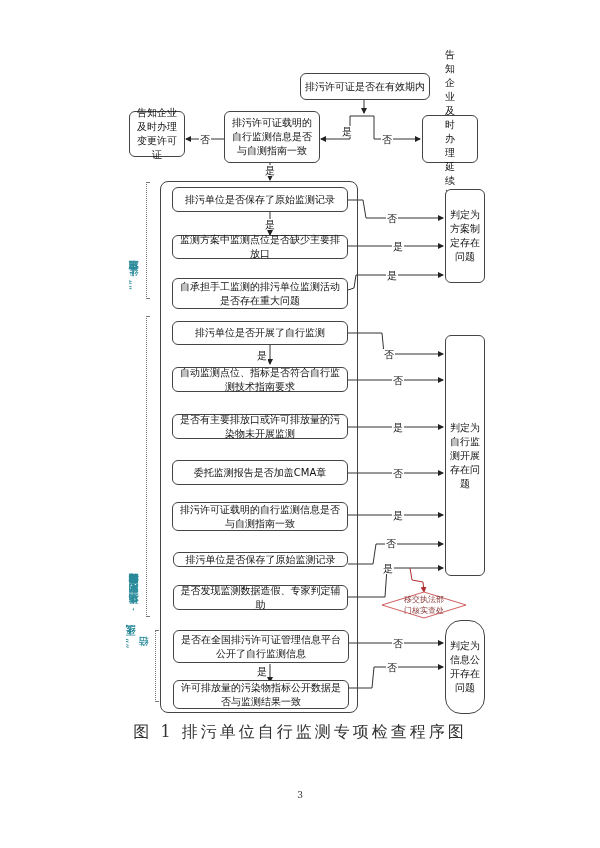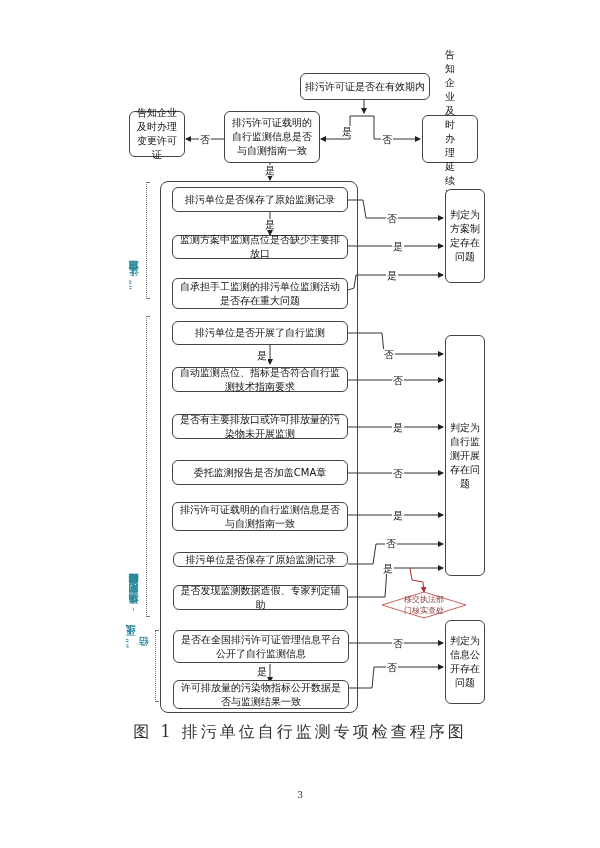--- a/index.html
+++ b/index.html
@@ -153,18 +153,18 @@
 
 <div class="box" style="left:173px;top:630px;width:176px;height:33px;">
   <span>是否在全国排污许可证管理信息平台公开了自行监测信息</span>
 </div>
 <span class="lbl" style="left:256px;top:666px;">是</span>
 <div class="box" style="left:173px;top:680px;width:176px;height:29px;font-family:'DejaVu Serif',serif;">
   <span>许可排放量的污染物指标公开数据是否与监测结果一致</span>
 </div>
 <span class="lbl" style="left:392px;top:638px;">否</span>
 <span class="lbl" style="left:386px;top:662px;">否</span>
-<div class="box" style="left:445px;top:620px;width:40px;height:84px;padding:0 4px;">
+<div class="box" style="left:445px;top:620px;width:40px;height:94px;padding:0 4px;border-radius:16px;">
   <span>判定为信息公开存在问题</span>
 </div>
 
 <div class="caption">图 1  排污单位自行监测专项检查程序图</div>
 <div class="pagenum">3</div>
 
 </body></html>

